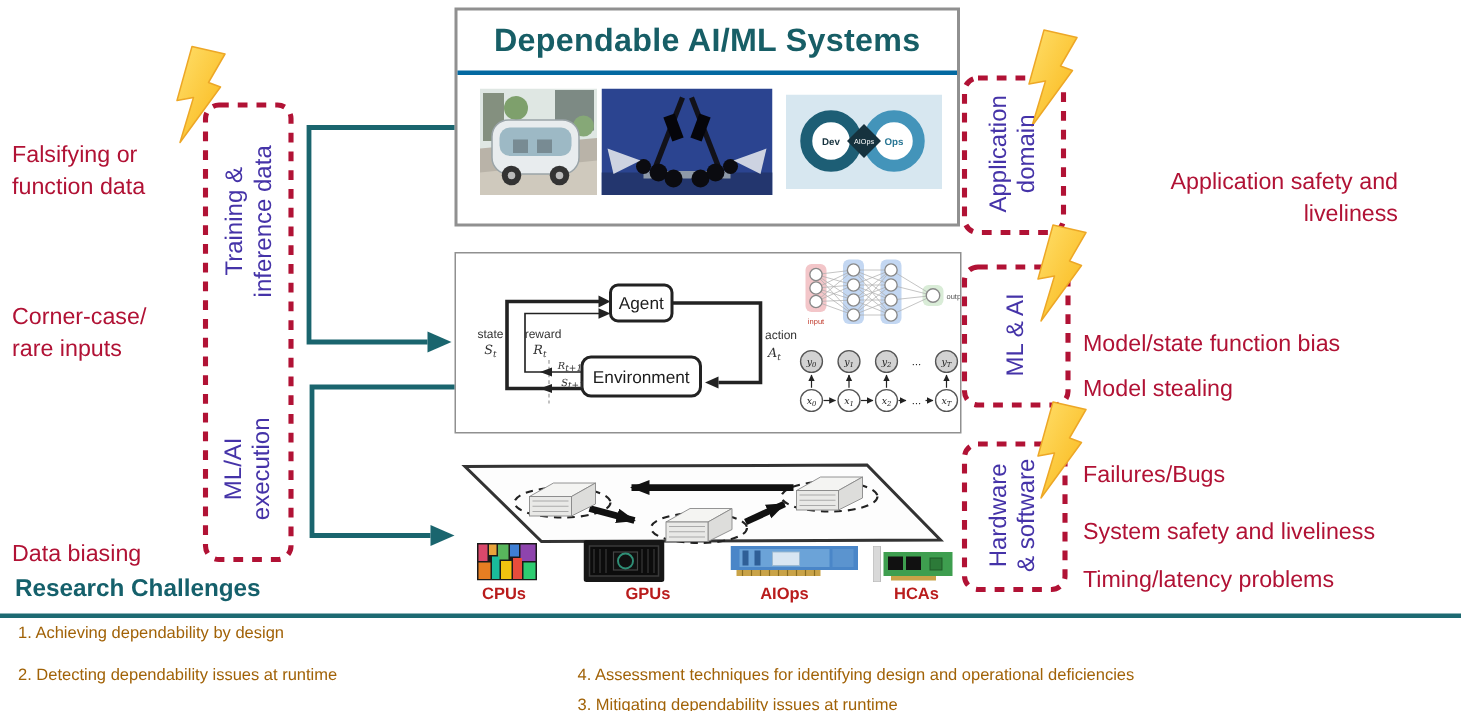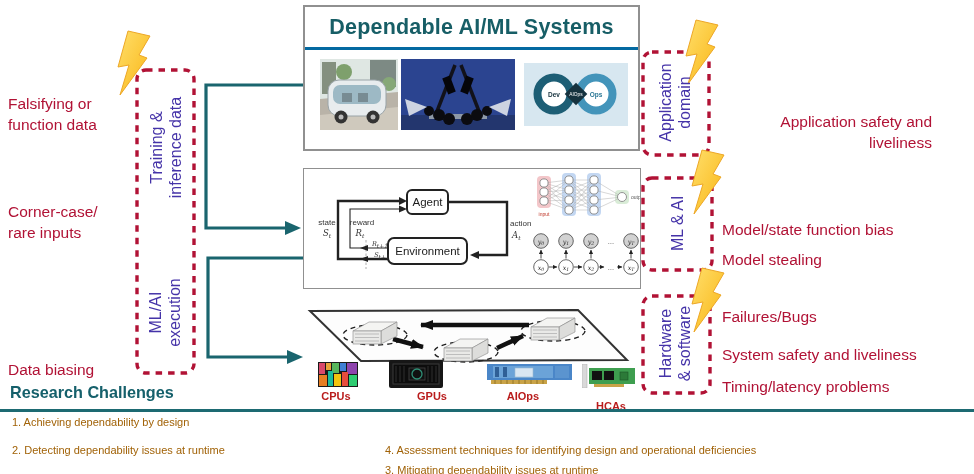--- a/index.html
+++ b/index.html
@@ -275,21 +275,21 @@
     <rect x="7" y="4" width="46" height="16" fill="#3e9e4f"></rect>
     <rect x="10" y="7" width="10" height="9" fill="#111"></rect>
       <rect x="22" y="7" width="10" height="9" fill="#111"></rect>
     <rect x="38" y="8" width="8" height="8" fill="#2c7a38" stroke="#1d5526" stroke-width="0.6"></rect>
     <rect x="12" y="20" width="30" height="3" fill="#c9a348"></rect>
   </svg>
 
   <div class="hwlabel" style="left:312px;top:390px;width:48px;">CPUs</div>
   <div class="hwlabel" style="left:408px;top:390px;width:48px;">GPUs</div>
   <div class="hwlabel" style="left:498px;top:390px;width:50px;">AIOps</div>
-  <div class="hwlabel" style="left:587px;top:400px;width:48px;">HCAs</div>
+  <div class="hwlabel" style="left:587px;top:390px;width:48px;">HCAs</div>
 
   <div class="redtxt" style="left:8px;top:94px;width:140px;">Falsifying or
 function data</div>
   <div class="redtxt" style="left:8px;top:202px;width:140px;">Corner-case/
 rare inputs</div>
   <div class="redtxt" style="left:8px;top:320px;width:140px;margin-top:40px;">Data biasing</div>
 
   <div class="purptxt" style="left:102px;top:129px;">Training &amp;
 inference data</div>
   <div class="purptxt" style="left:101px;top:294px;">ML/AI

